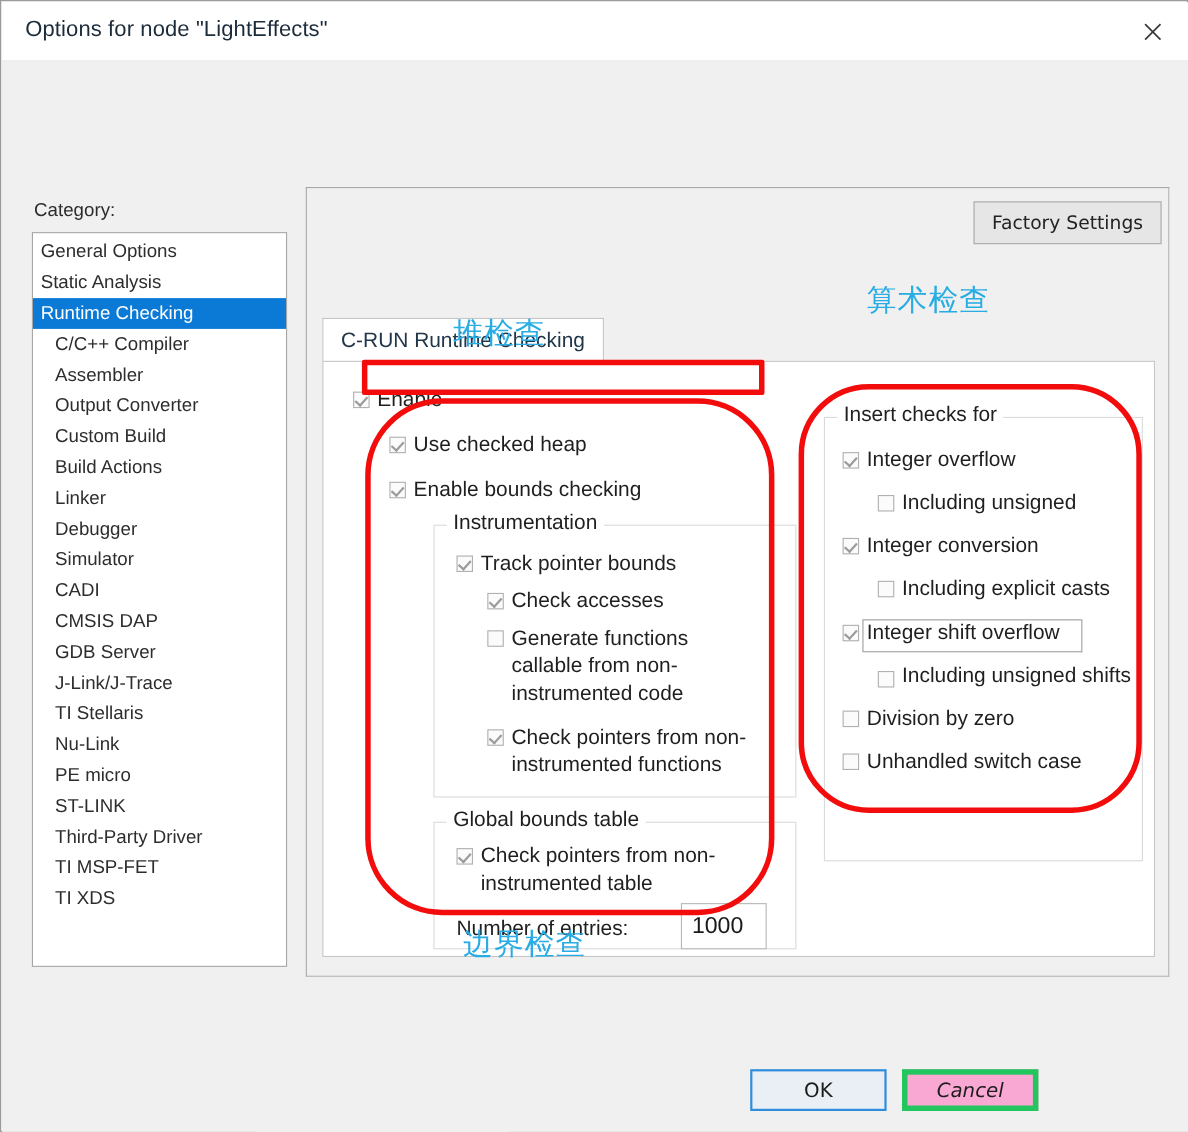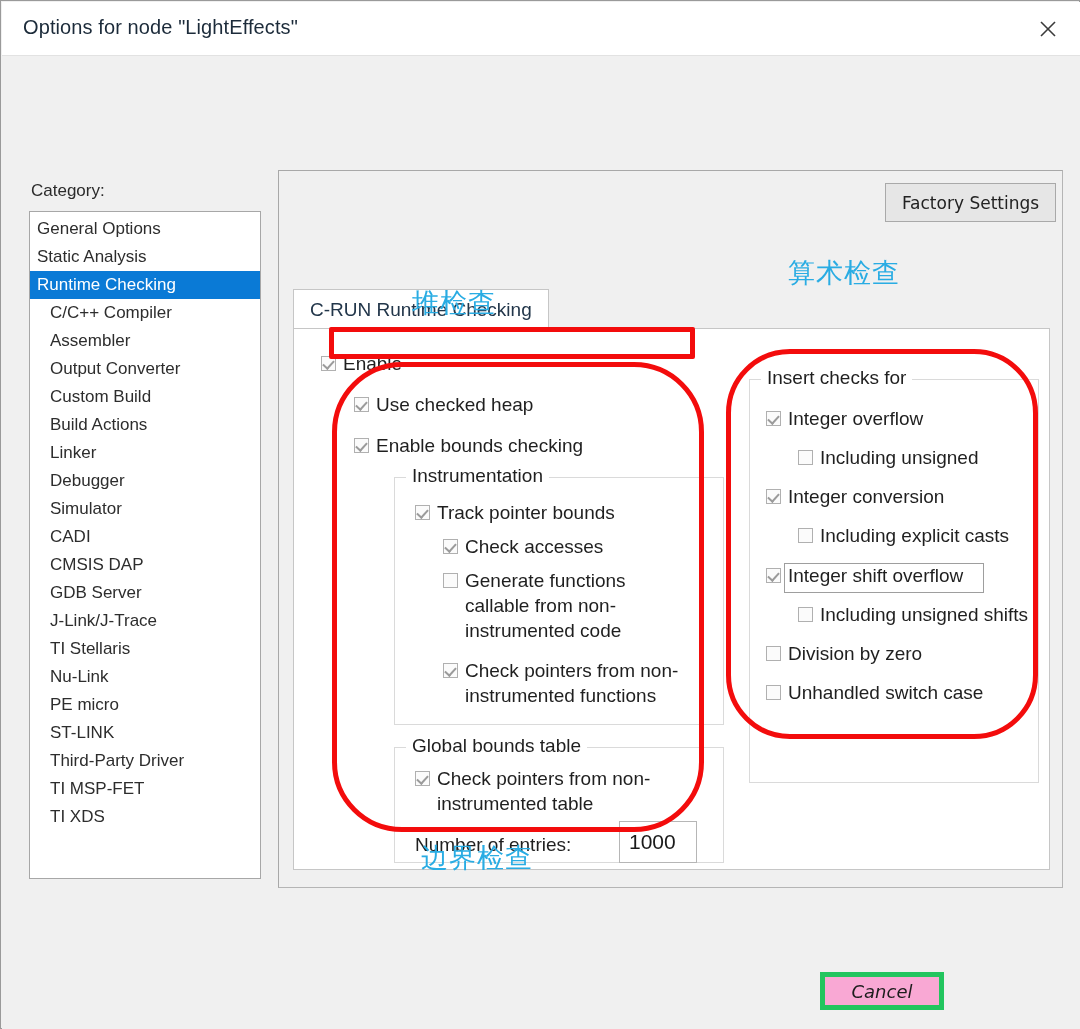--- a/index.html
+++ b/index.html
@@ -370,21 +370,21 @@
             <span class="cb"></span>
             <span class="cb-label">Including explicit casts</span>
           </div>
 
           <div class="focus-outline" style="left:34px; top:183px; width:200px; height:30px;"></div>
           <div class="cb-row" style="left:16px; top:183px;">
             <span class="cb checked"></span>
             <span class="cb-label">Integer shift overflow</span>
           </div>
 
-          <div class="cb-row" style="left:48px; top:222px;">
+          <div class="cb-row" style="left:48px; top:222px;align-items:center;">
             <span class="cb"></span>
             <span class="cb-label">Including unsigned shifts</span>
           </div>
 
           <div class="cb-row" style="left:16px; top:261px;">
             <span class="cb"></span>
             <span class="cb-label">Division by zero</span>
           </div>
 
           <div class="cb-row" style="left:16px; top:300px;">
@@ -401,15 +401,16 @@
     <div class="annot-shape" style="left:330px; top:306px; width:372px; height:470px; border-radius:70px;"></div>
 
     <div class="annot-shape" style="left:724px; top:293px; width:312px; height:390px; border-radius:64px;"></div>
 
     <div class="cn-annot" style="left:410px; top:229px;">堆检查</div>
     <div class="cn-annot" style="left:786px; top:199px;">算术检查</div>
     <div class="cn-annot" style="left:419px; top:784px;">边界检查</div>
 
   </div>
 
+  <div class="dlg-btn" id="ok-btn">OK</div>
   <div class="dlg-btn" id="cancel-btn">Cancel</div>
 
 </div>
 
 </body></html>

